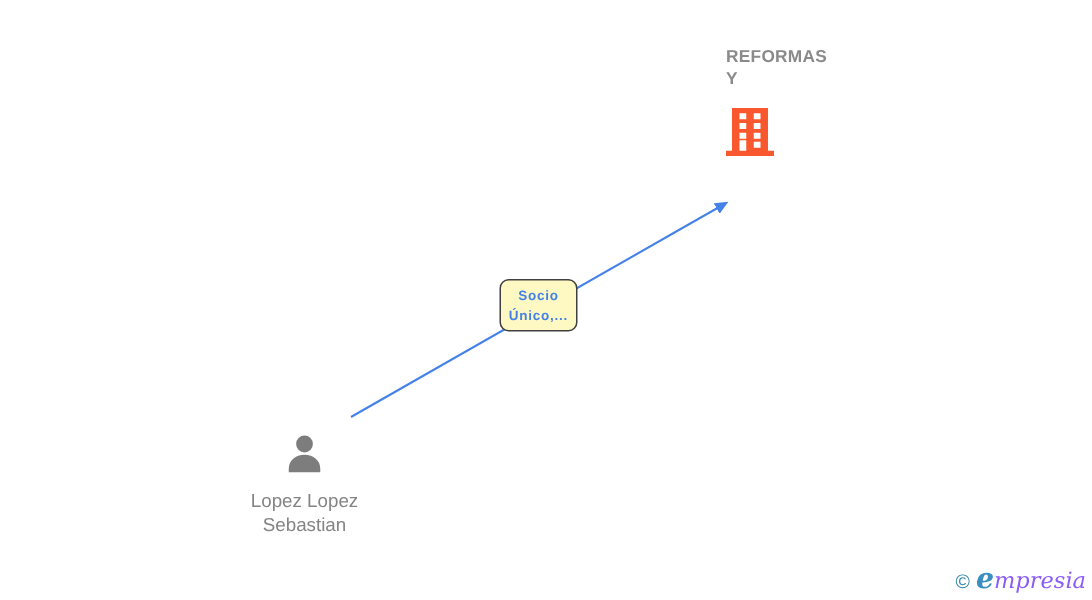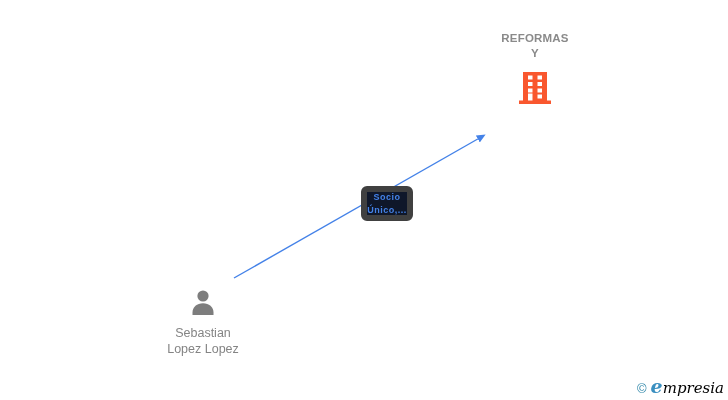--- a/index.html
+++ b/index.html
@@ -13,24 +13,23 @@
     overflow: hidden;
   }
   .edge-layer {
     position: absolute;
     left: 0; top: 0;
     width: 728px; height: 400px;
   }
   
   .company-node {
     position: absolute;
-    left: 465px;
+    left: 484px;
     top: 31px;
     width: 140px;
-    text-align: center;
     cursor: pointer;
   }
   .company-name {
     font-size: 11.5px;
     font-weight: bold;
     color: #8a8a8a;
     line-height: 15px;
     letter-spacing: 0.2px;
   }
   .company-icon-wrap { margin-top: 11px; }
@@ -49,34 +48,33 @@
     color: #848484;
     line-height: 16px;
   }
   
   .edge-label {
     position: absolute;
     left: 333px;
     top: 186px;
     width: 52px;
     height: 35px;
-    background: #0f172a;
-    border: 6px solid #404040;
+    background: #fef9c3;
+    border: 1px solid #404040;
     border-radius: 6px;
     display: flex;
     flex-direction: column;
     align-items: center;
     justify-content: center;
     font-size: 9px;
     font-weight: bold;
     letter-spacing: 0.5px;
     color: #4482e8;
     line-height: 13px;
     cursor: pointer;
-    margin-left: 28px;
   }
   
   .watermark {
     position: absolute;
     right: 4px;
     bottom: 3px;
     display: flex;
     align-items: baseline;
     cursor: pointer;
   }
@@ -89,21 +87,21 @@
     font-family: "DejaVu Serif", "Liberation Serif", serif;
     font-style: italic;
   }
   .wm-e {
     font-size: 19px;
     color: #3a8fc0;
     font-weight: bold;
   }
   .wm-rest {
     font-size: 15px;
-    color: #000000;
+    color: #8b5cf6;
   }
 </style>
 </head>
 <body>
 
 <div id="canvas">
 
   <svg class="edge-layer" width="728" height="400" viewBox="0 0 728 400">
     <defs>
       <marker id="arrowhead" markerWidth="11" markerHeight="9" refX="6" refY="4" orient="auto" markerUnits="userSpaceOnUse">
@@ -140,22 +138,22 @@
   </div>
 
   <div class="person-node">
     <span>
       <svg width="26" height="26" viewBox="0 0 26 26">
         <circle cx="13" cy="7" r="5.6" fill="#7d7d7d"></circle>
         <path d="M2.5 26 L2.5 23.5 C2.5 18 7 14.2 13 14.2 C19 14.2 23.5 18 23.5 23.5 L23.5 26 Z" fill="#7d7d7d"></path>
       </svg>
     </span>
     <div class="person-name">
+      <div>Lopez Lopez</div>
       <div>Sebastian</div>
-      <div>Lopez Lopez</div>
     </div>
   </div>
 
   <div class="watermark">
     <span class="wm-copy">©</span>
     <span class="wm-brand"><span class="wm-e">e</span><span class="wm-rest">mpresia</span></span>
   </div>
 
 </div>
 

